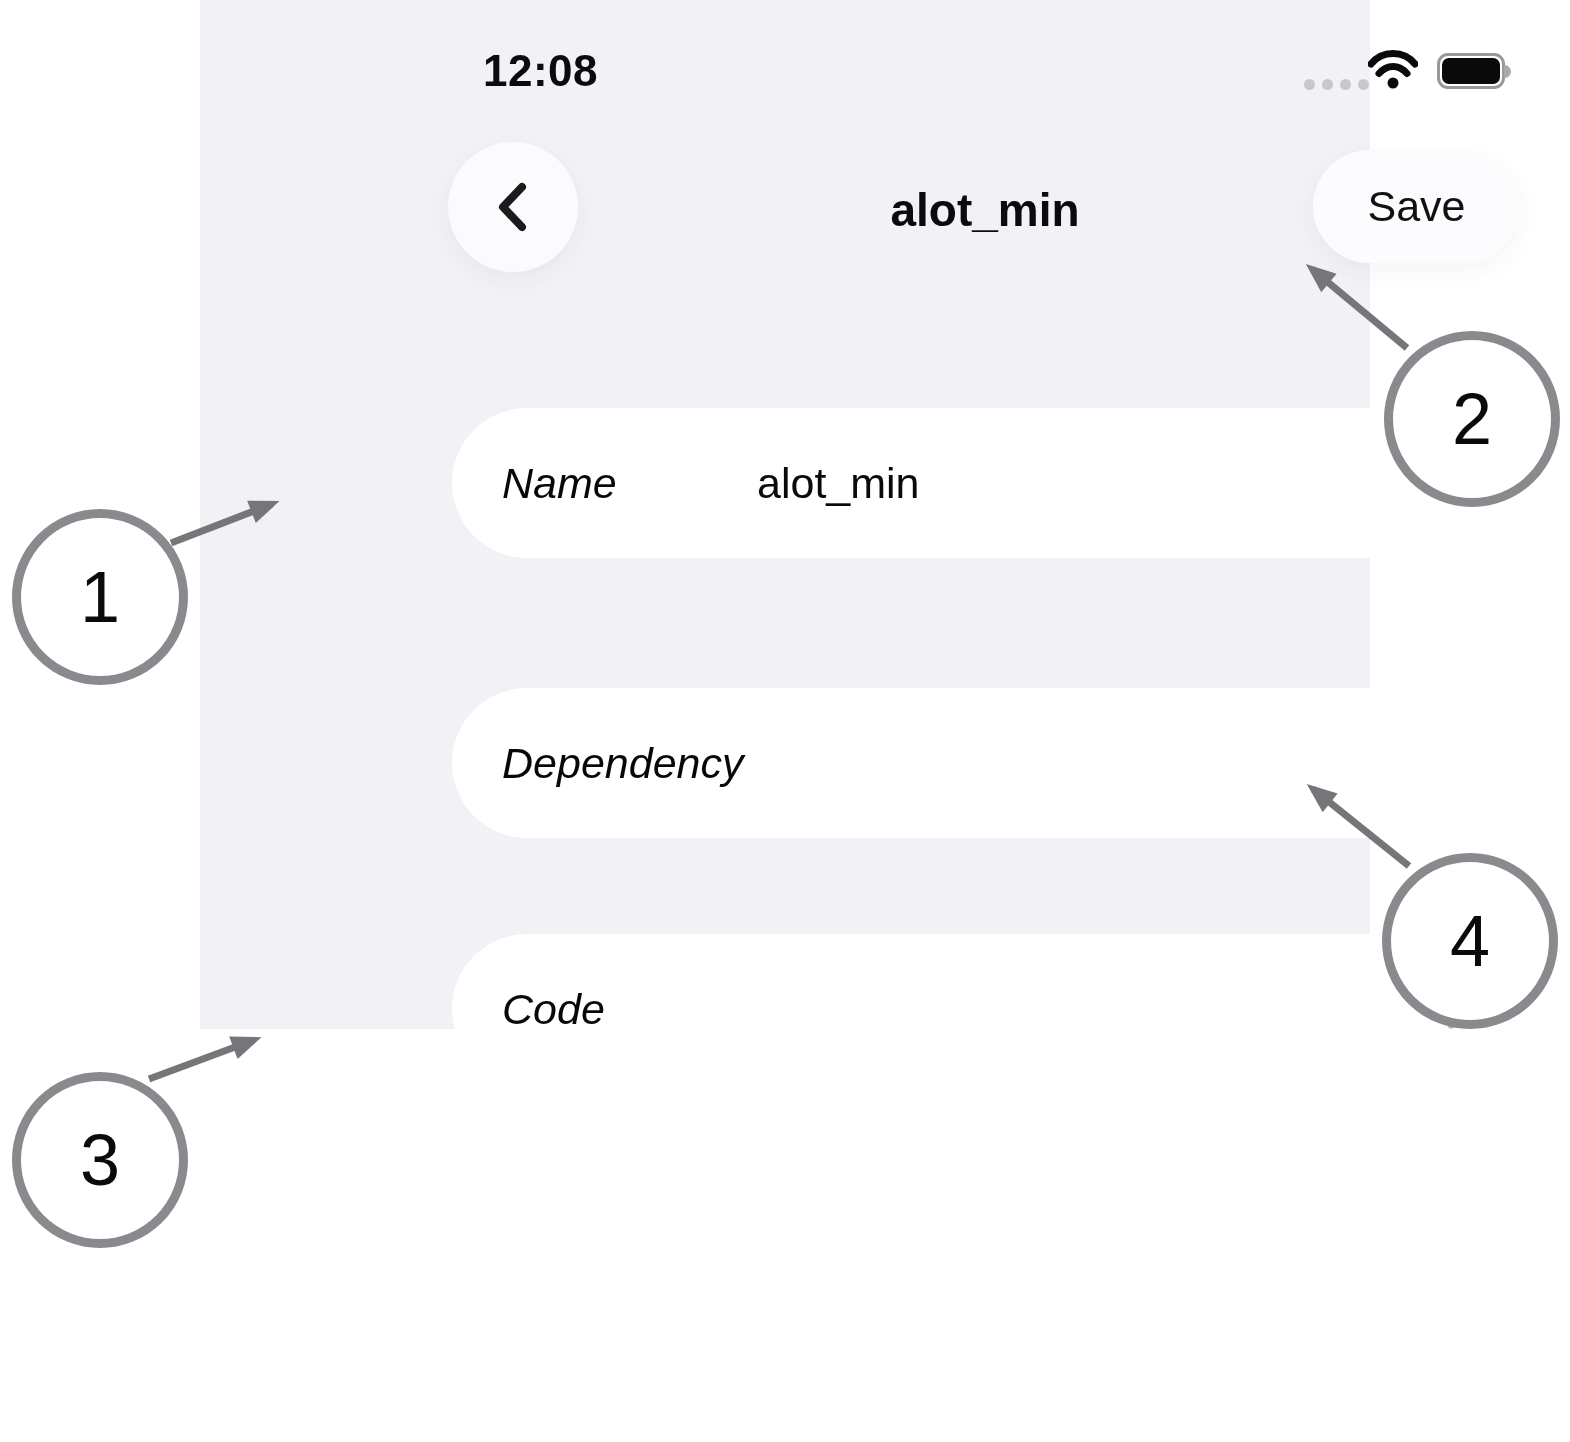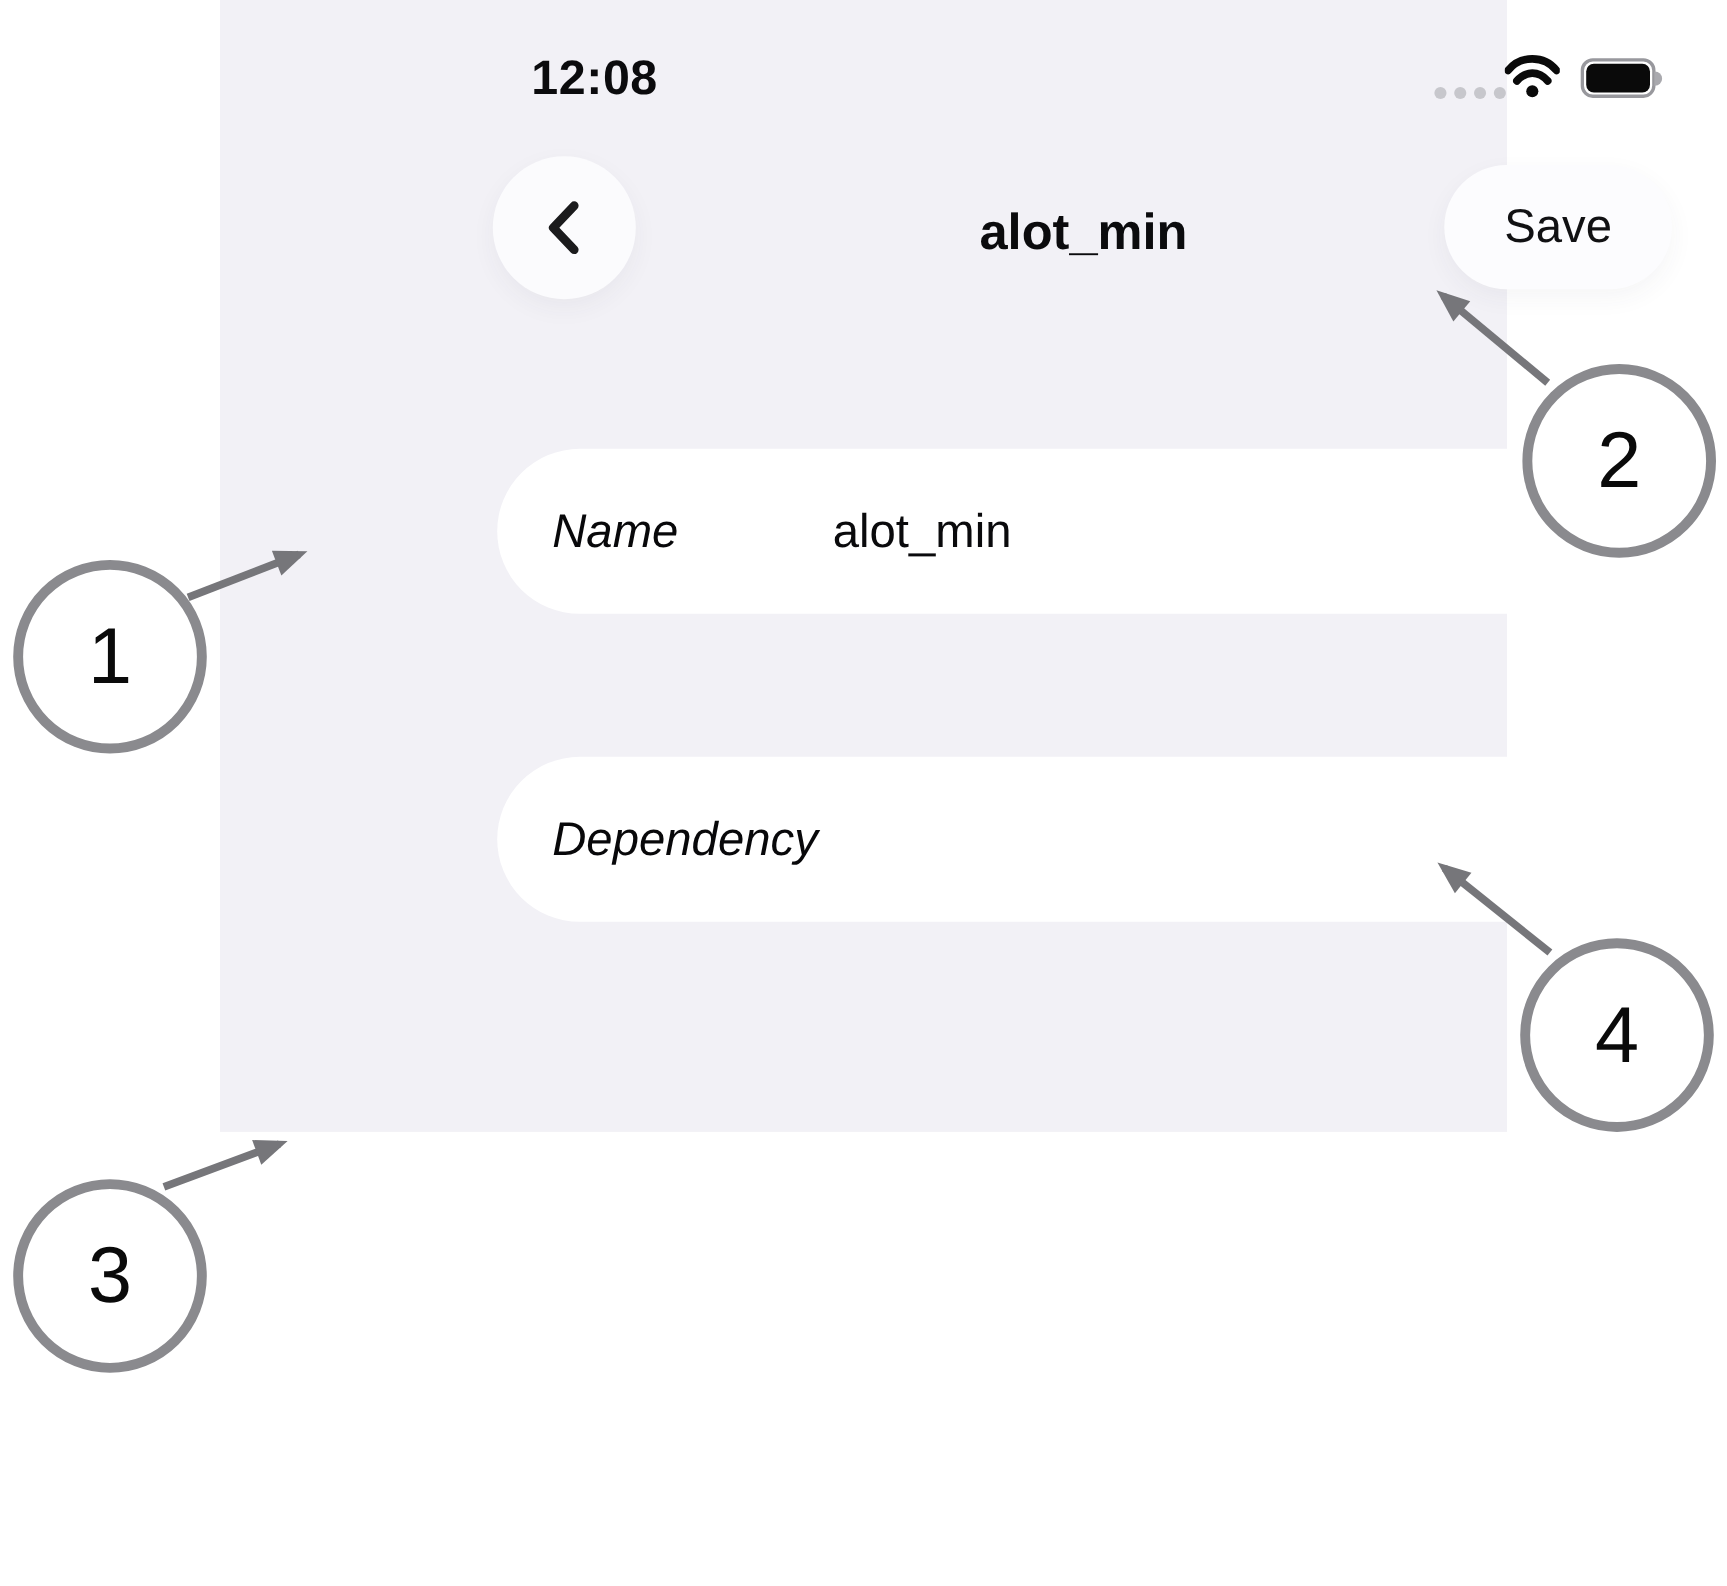--- a/index.html
+++ b/index.html
@@ -178,20 +178,28 @@
 
   <div class="row row-name">
     <span class="label">Name</span>
     <span class="value-name">alot_min</span>
   </div>
 
   <div class="row row-dependency">
     <span class="label">Dependency</span>
   </div>
 
+  <div class="row row-code">
+    <span class="label">Code</span>
+    <span class="accessory-right">
+      <svg width="26" height="44" viewBox="0 0 26 44">
+        <path d="M5 6 L21 22 L5 38" fill="none" stroke="#B4B4B9" stroke-width="7" stroke-linecap="round" stroke-linejoin="round"></path>
+      </svg>
+    </span>
+  </div>
 </div>
 
 <svg class="arrows">
   <defs>
     <marker id="ah" markerUnits="userSpaceOnUse" markerWidth="34" markerHeight="30" refX="24" refY="14" orient="auto">
       <path d="M2 2 L32 14 L2 26 Z" fill="#76767A"></path>
     </marker>
   </defs>
   <line x1="171" y1="543" x2="272" y2="504" stroke="#76767A" stroke-width="7" marker-end="url(#ah)"></line>
   <line x1="1407" y1="348" x2="1312" y2="269" stroke="#76767A" stroke-width="7" marker-end="url(#ah)"></line>

